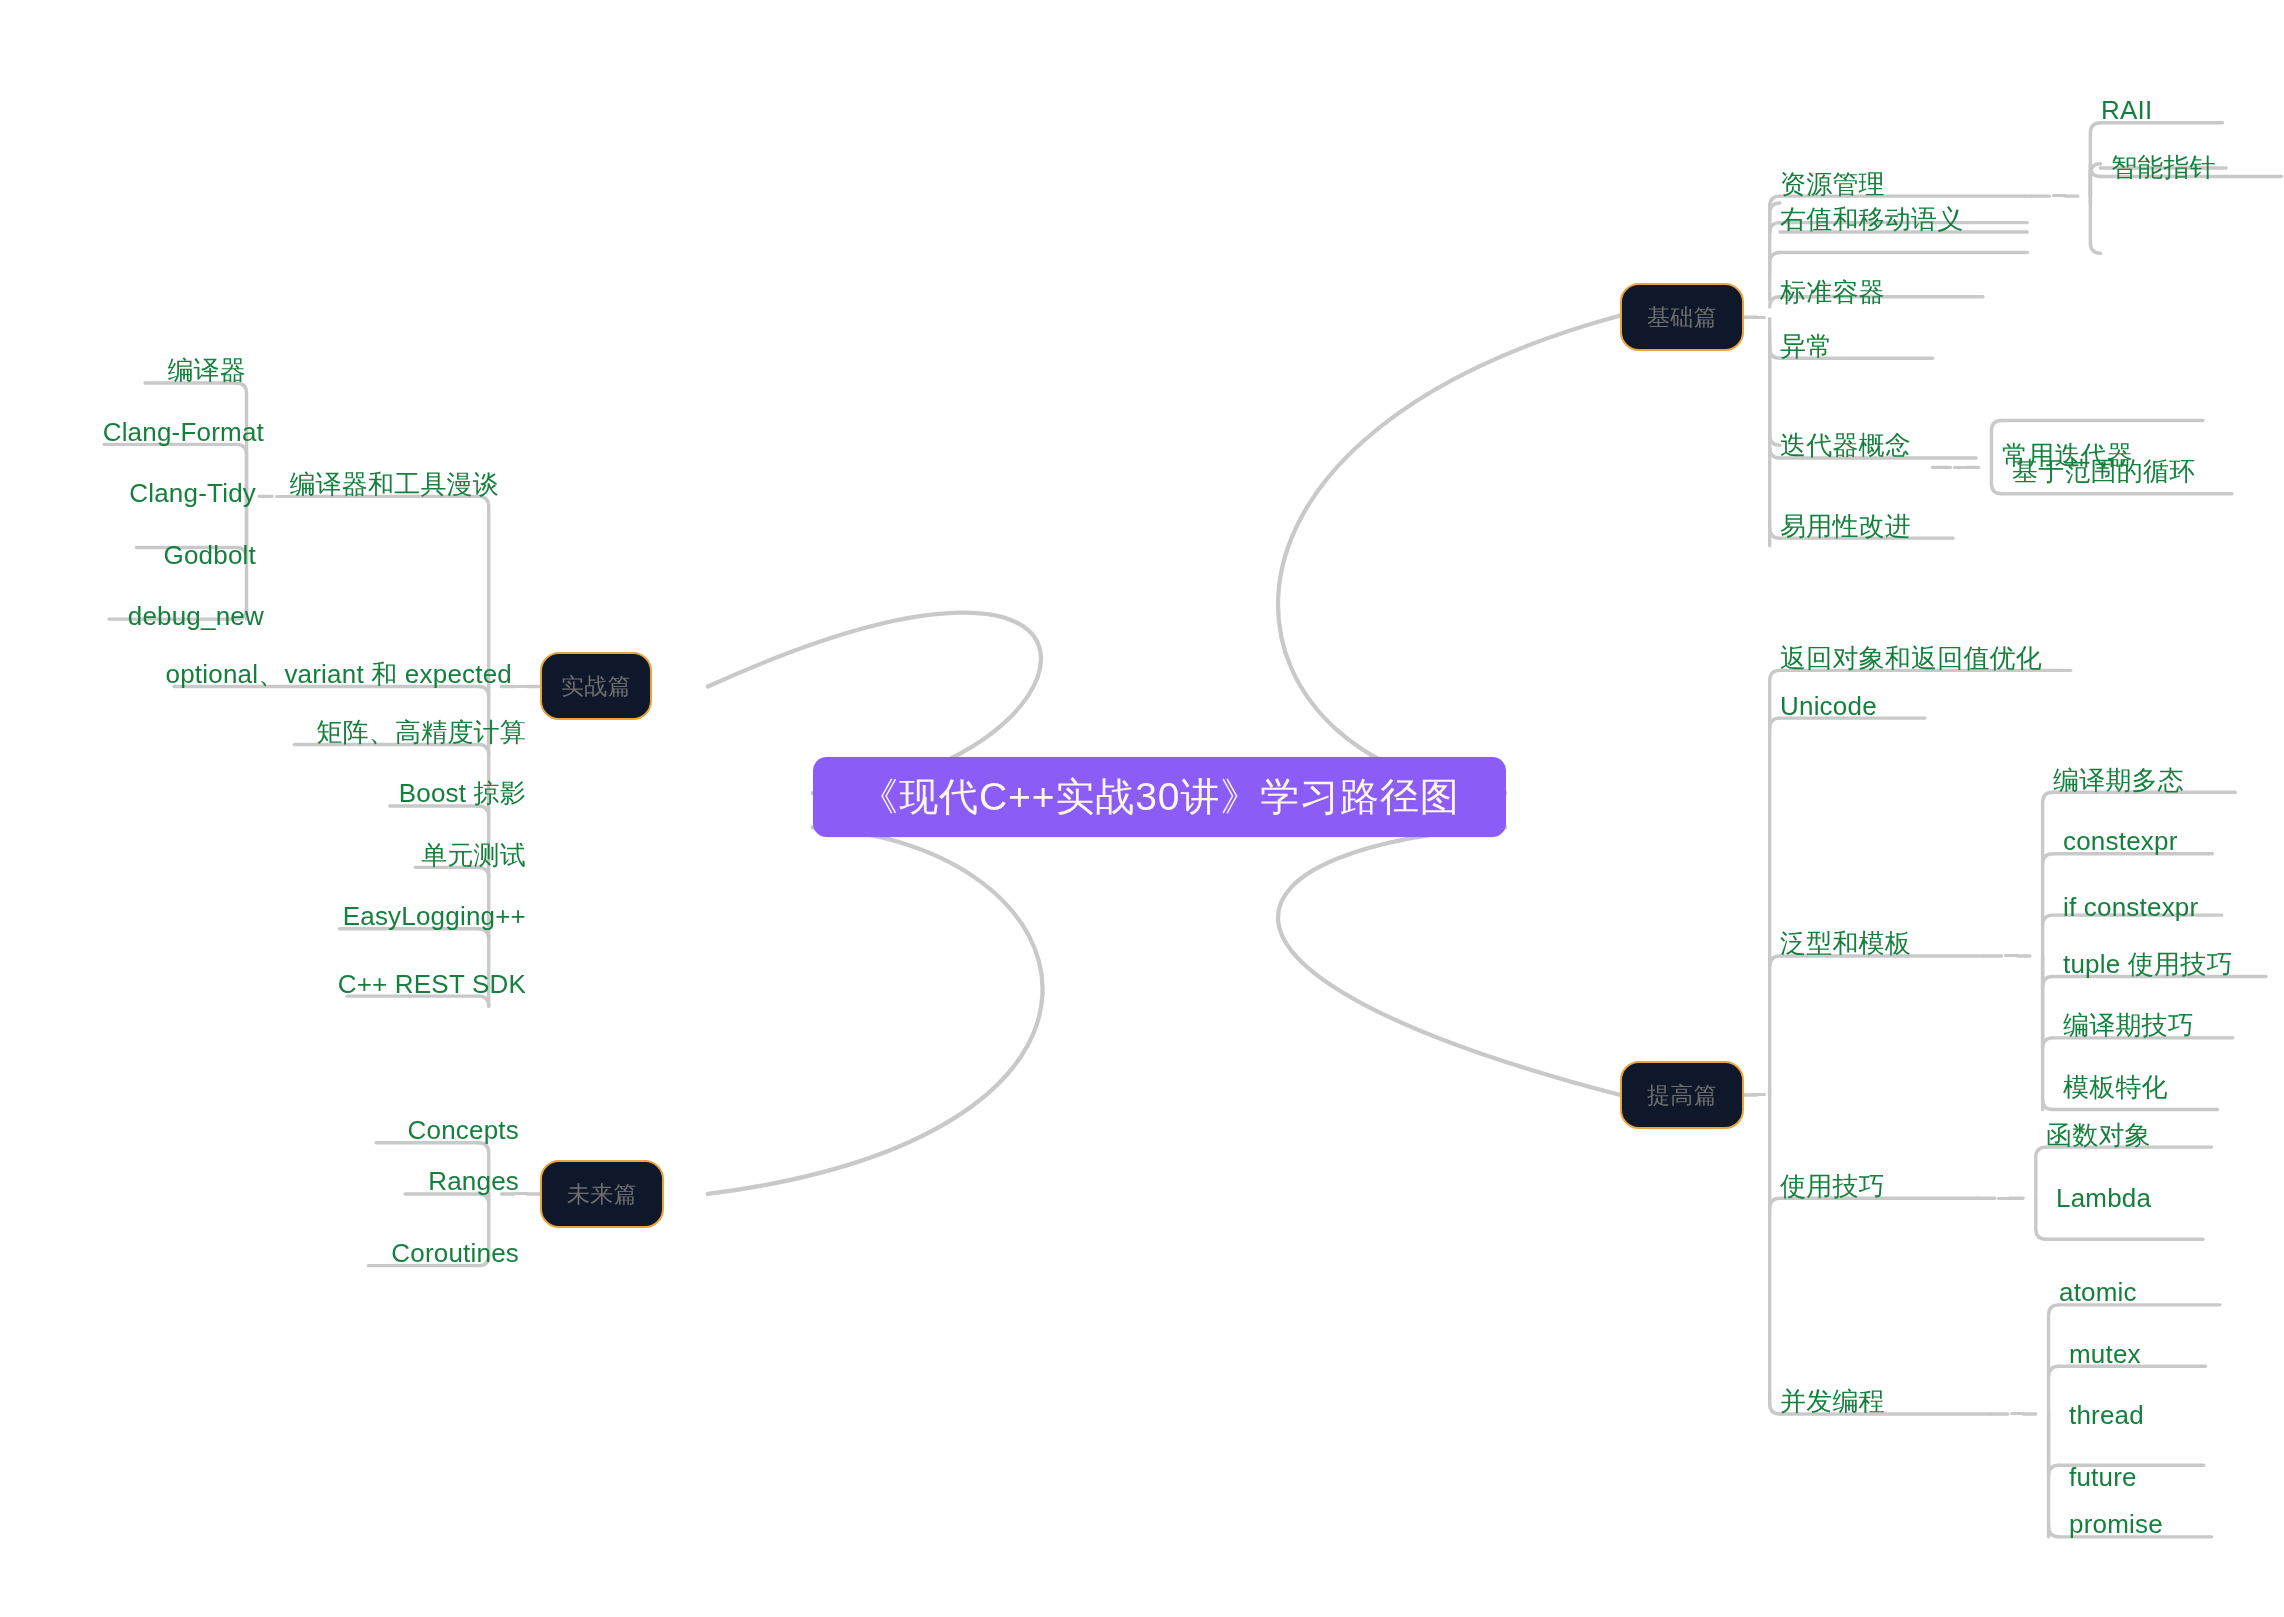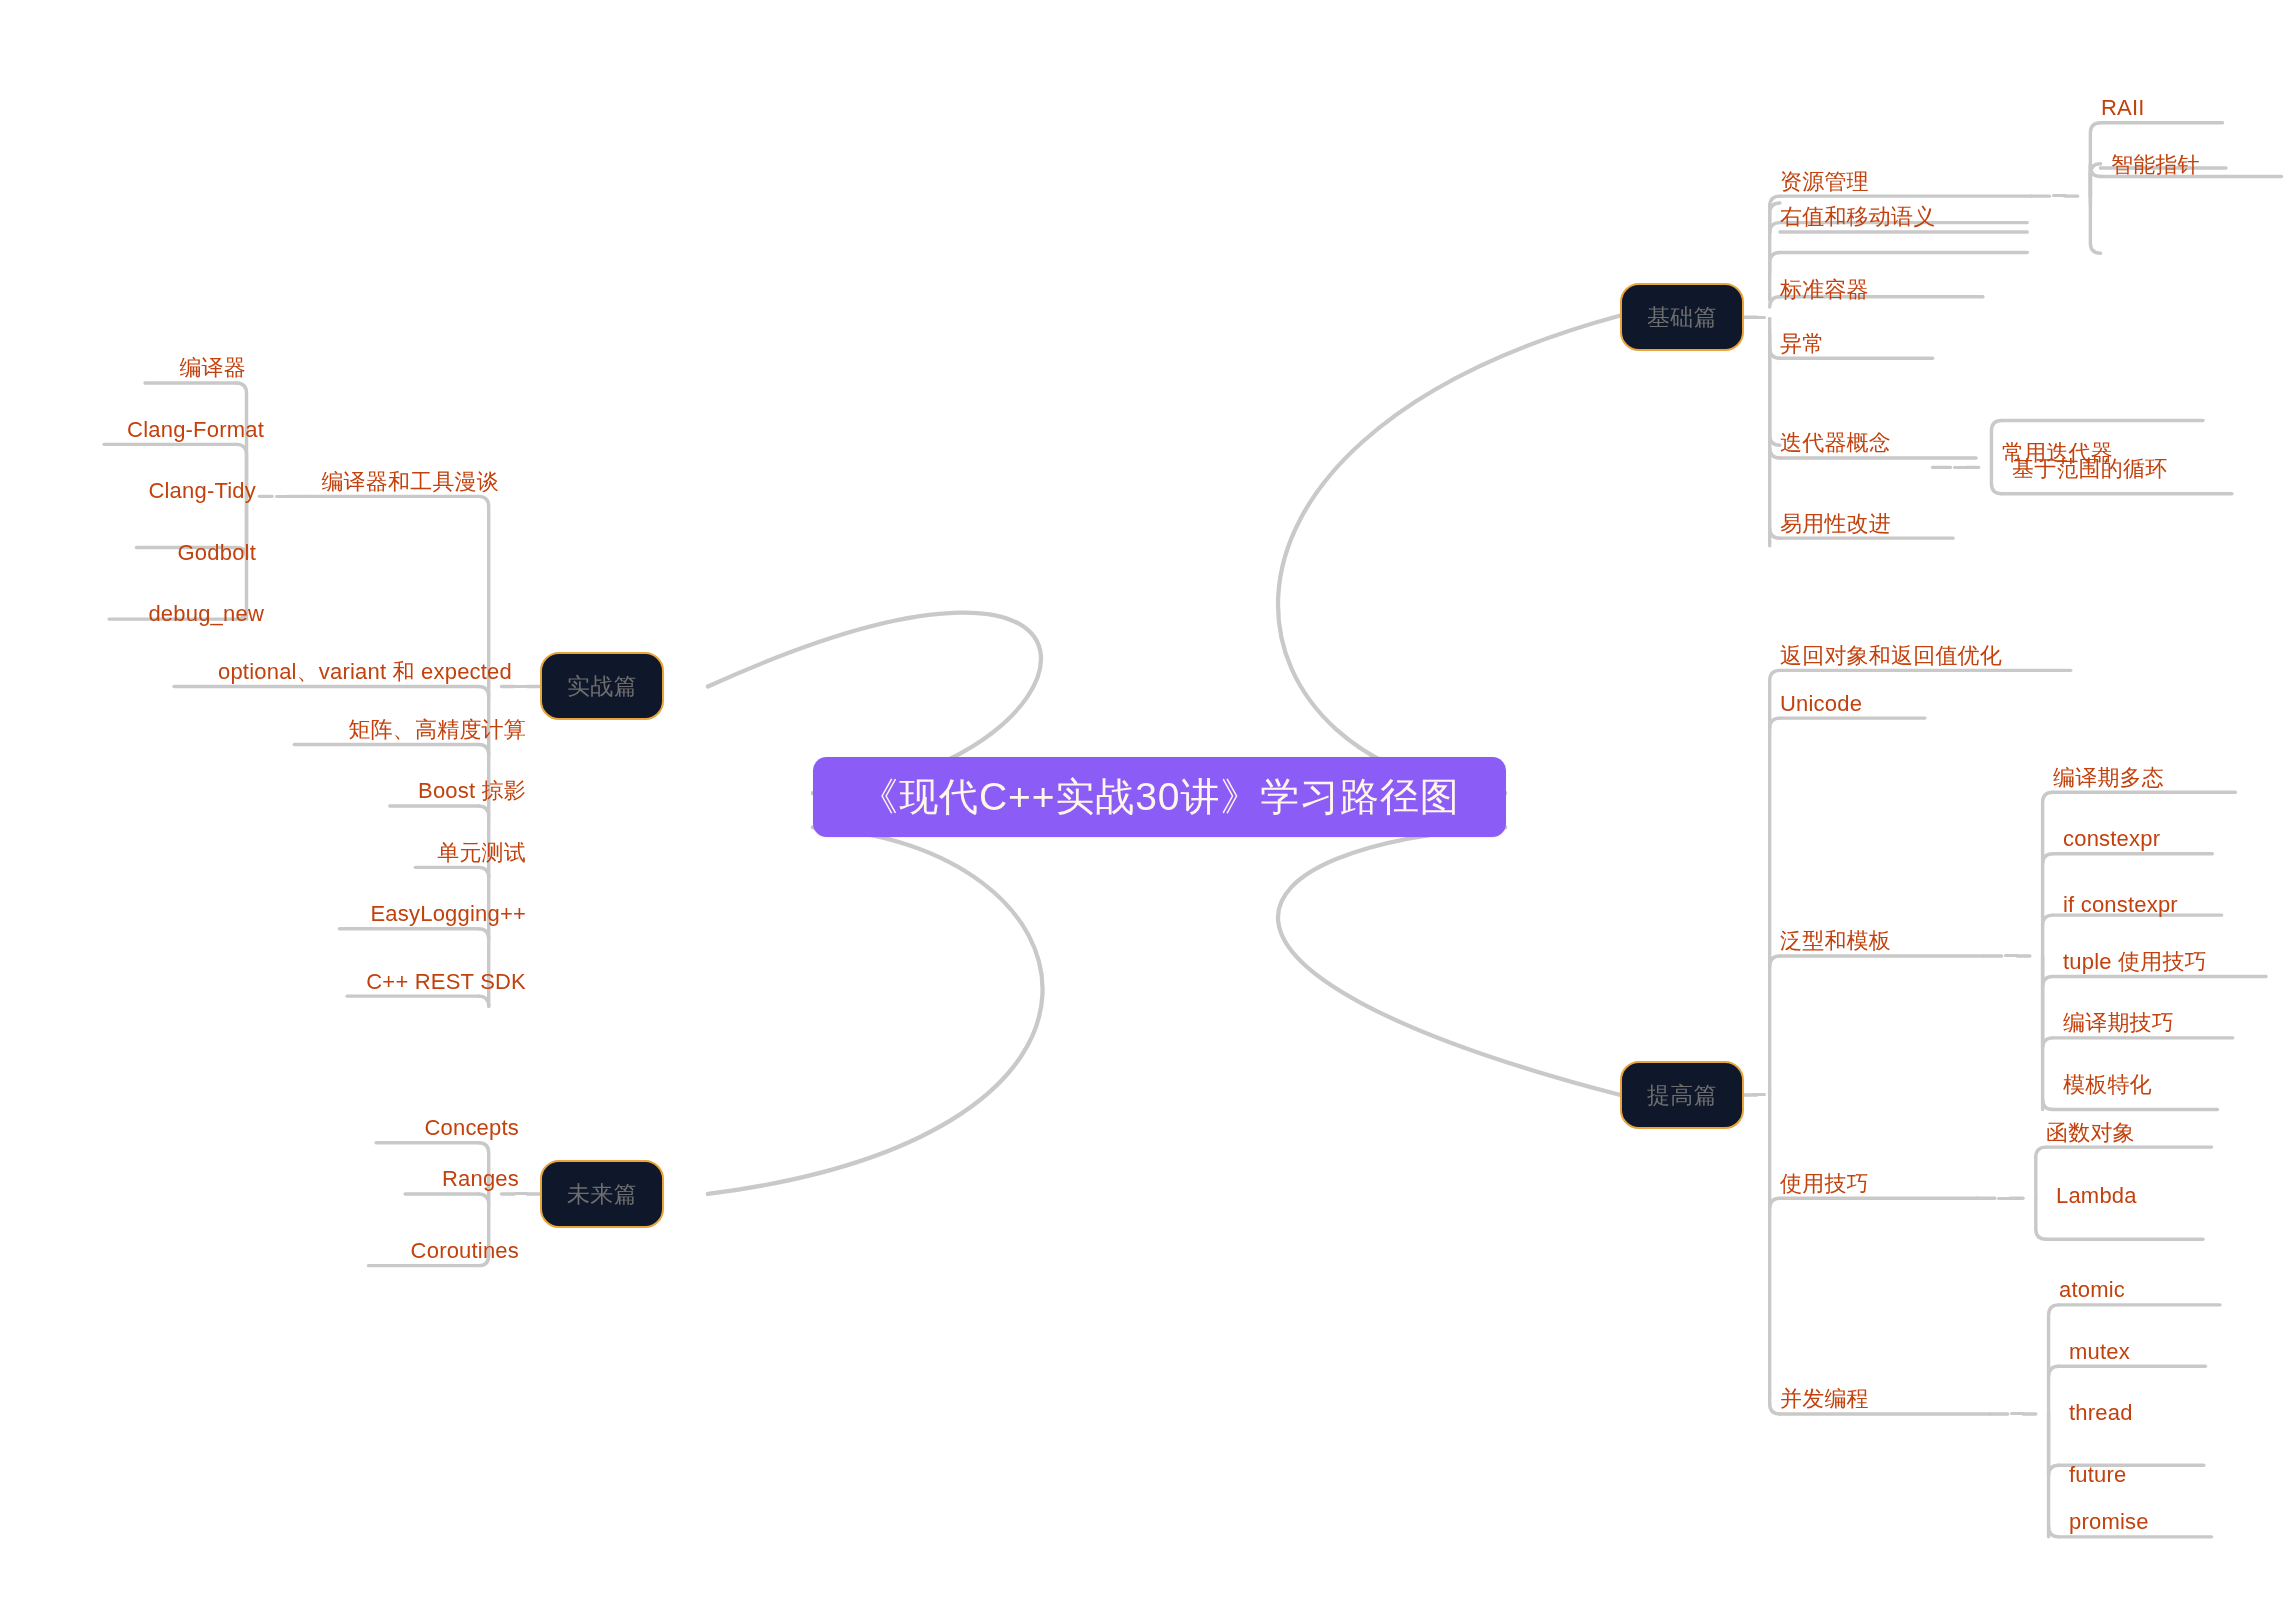--- a/index.html
+++ b/index.html
@@ -39,22 +39,22 @@
   .branch-node .branch-label{
     color:#6E6E6E;
     font-size:23px;
     white-space:nowrap;
     letter-spacing:0.4px;
   }
 
   
   .topic{
     position:absolute;
-    color:#c2410c;
-    font-size:22px;
+    color:#15803d;
+    font-size:26px;
     white-space:nowrap;
     line-height:1;
     letter-spacing:0.2px;
   }
   .topic.r{ text-align:left; }
   .topic.l{ text-align:right; transform:translateX(-100%); }
 
   
   .toggle{
     position:absolute;
@@ -222,21 +222,21 @@
   </div>
 
   <div class="branch-node" style="left:1620px;top:283px;width:124px;height:68px;">
     <span class="branch-label">基础篇</span>
   </div>
 
   <div class="branch-node" style="left:1620px;top:1061px;width:124px;height:68px;">
     <span class="branch-label">提高篇</span>
   </div>
 
-  <div class="branch-node" style="left:540px;top:652px;width:124px;height:68px;">
+  <div class="branch-node" style="left:540px;top:652px;width:112px;height:68px;">
     <span class="branch-label">实战篇</span>
   </div>
 
   <div class="branch-node" style="left:540px;top:1160px;width:124px;height:68px;">
     <span class="branch-label">未来篇</span>
   </div>
 
   <div class="topic r" style="left:1780px;top:171px;">资源管理</div>
   <div class="topic r" style="left:2101px;top:97px;">RAII</div>
   <div class="topic r" style="left:2111px;top:154px;">智能指针</div>

